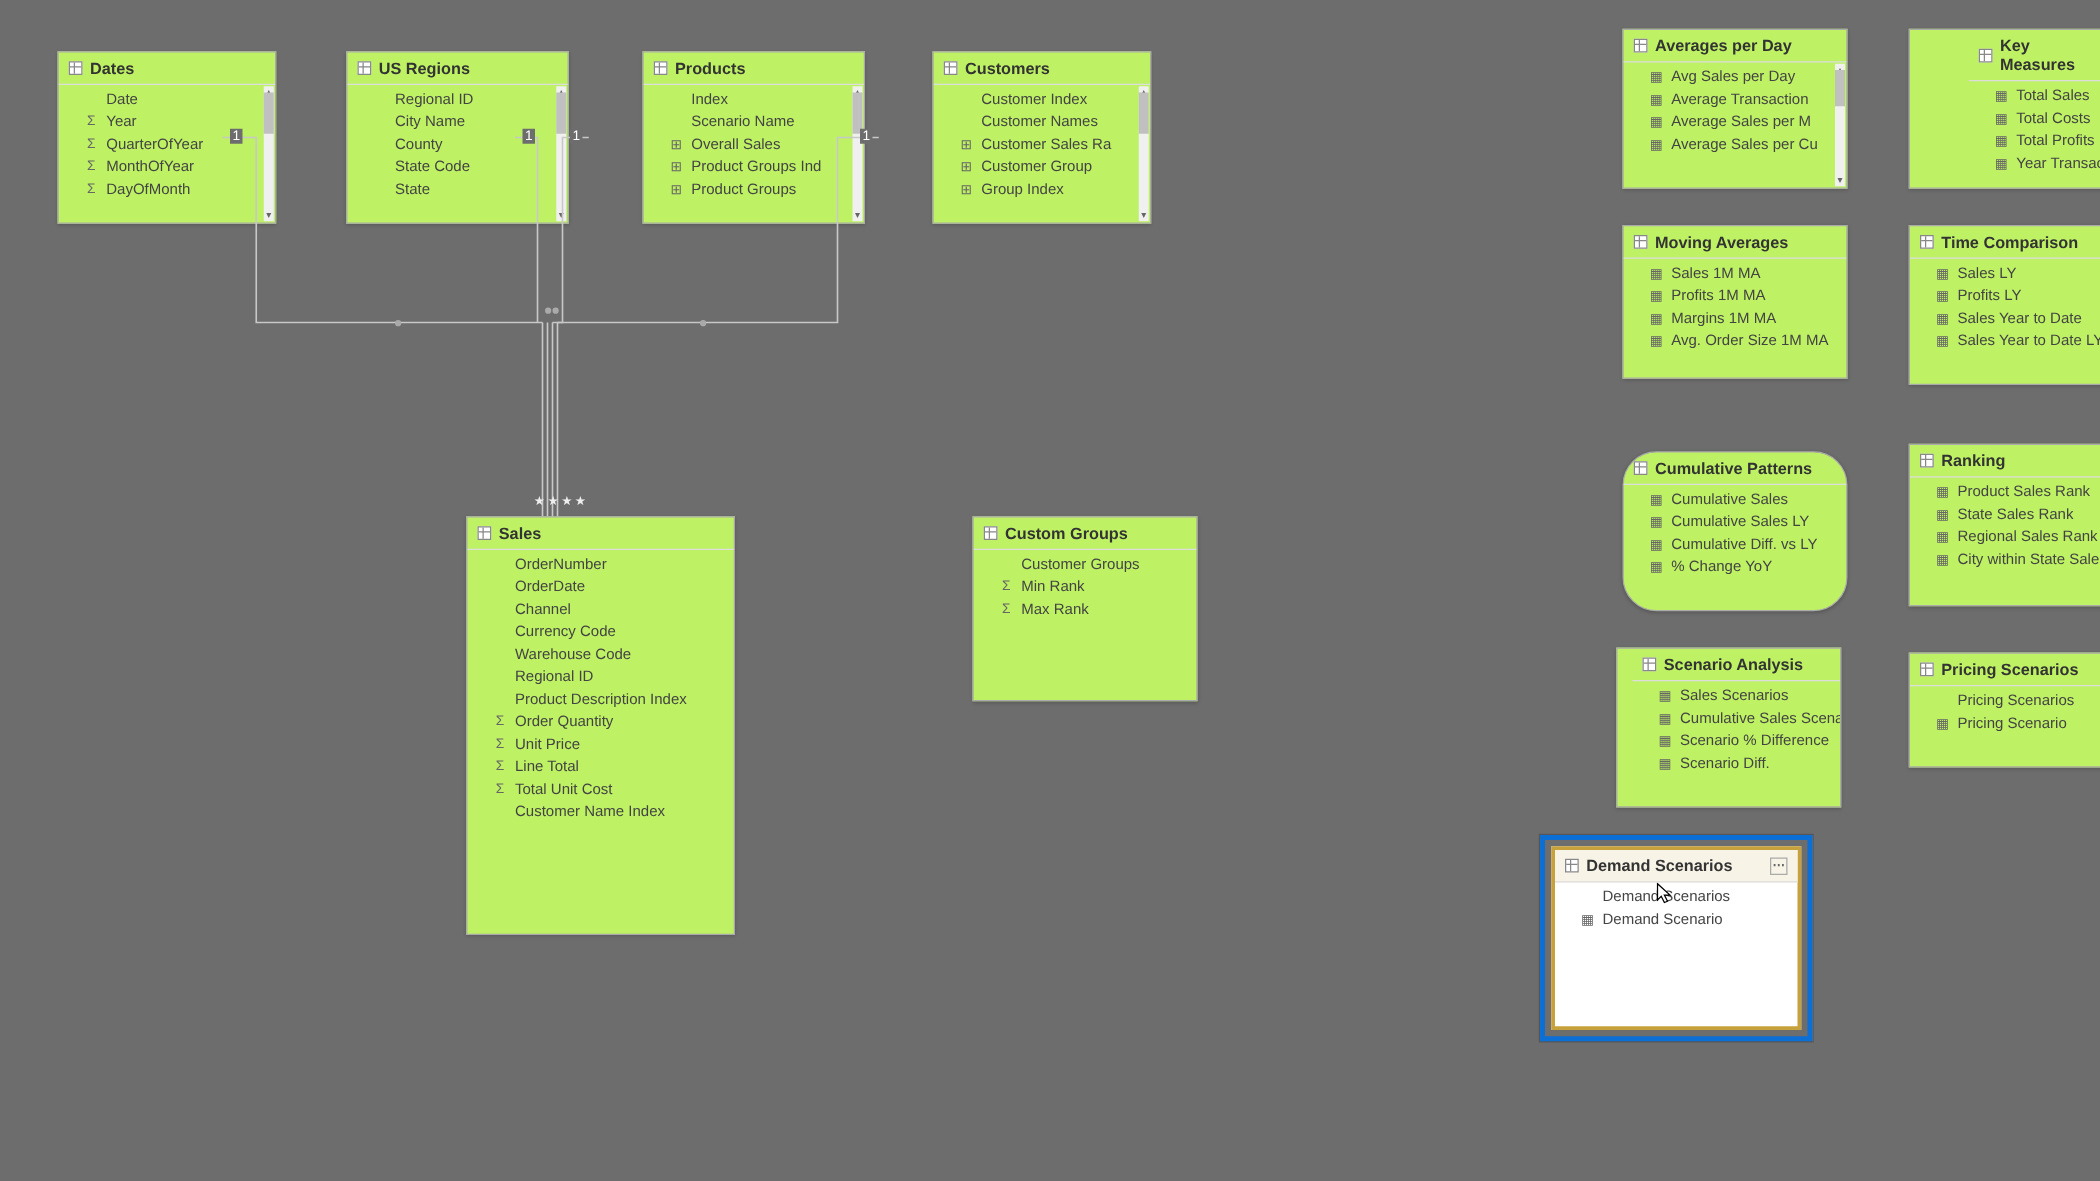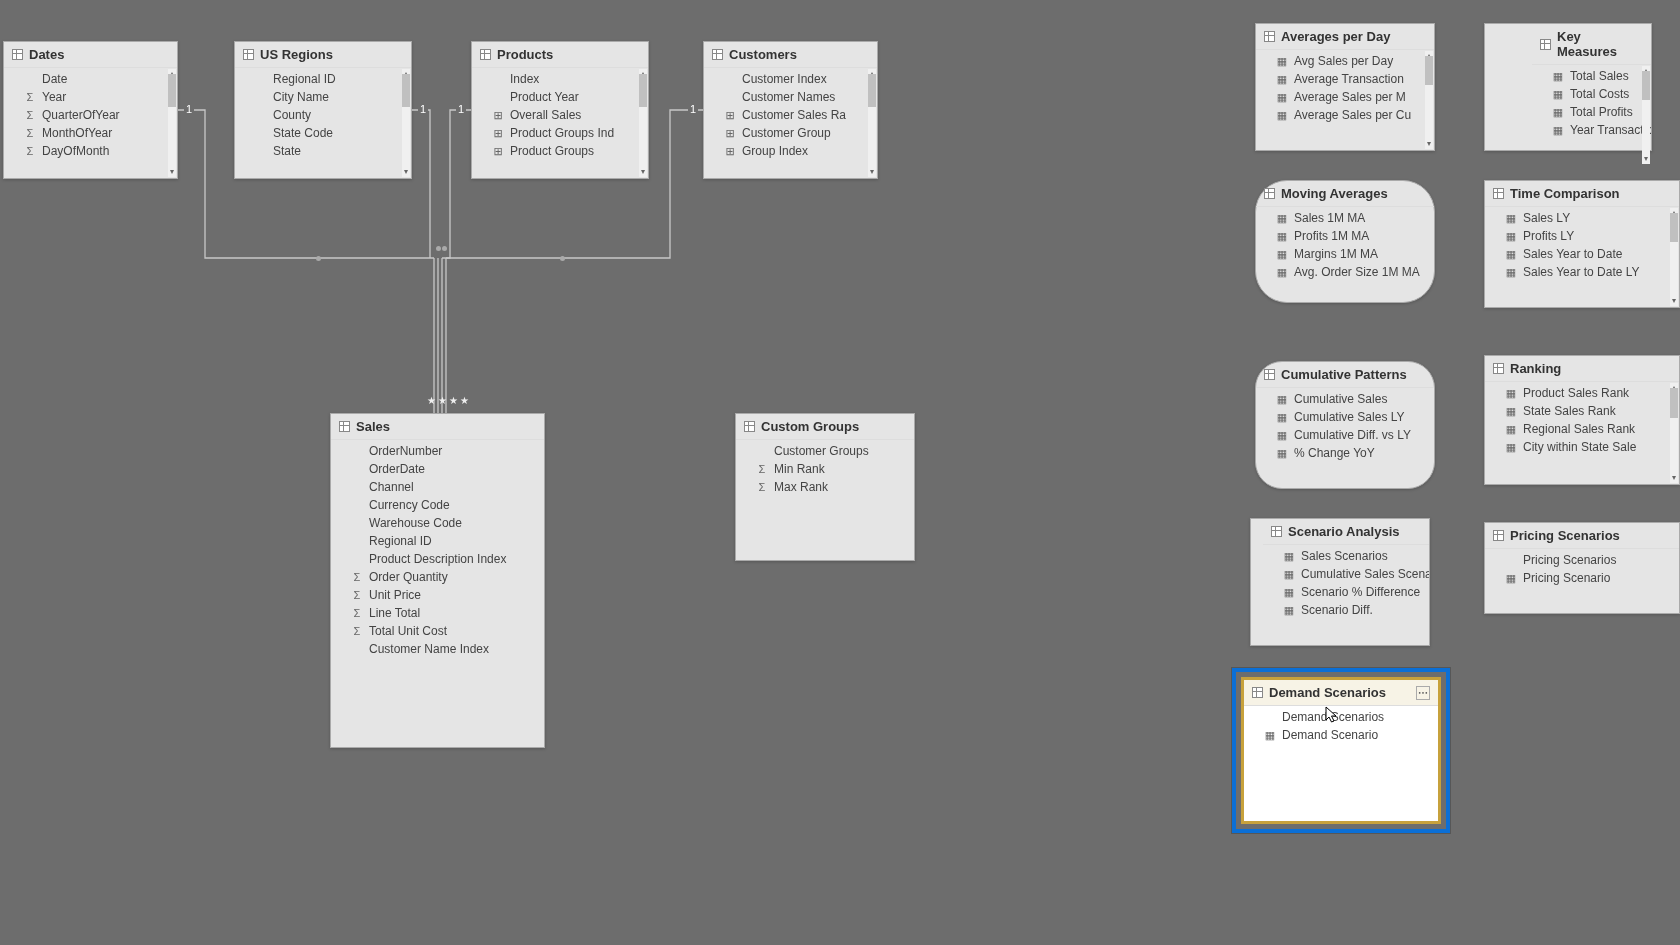--- a/index.html
+++ b/index.html
@@ -8,23 +8,24 @@
     font-family: "Segoe UI", Arial, sans-serif;
     font-size: 12px;
     color: #333;
     width: 1680px;
     height: 945px;
     position: relative;
     overflow: hidden;
   }
   .table-box {
     position: absolute;
-    background: #e5e5e5;
+    background: #bef264;
     border: 1px solid #aaa;
     box-shadow: 0 1px 3px rgba(0,0,0,0.2);
+    margin-left: 43px;
   }
   .table-header {
     display: flex;
     align-items: center;
     padding: 5px 8px;
     font-weight: 600;
     font-size: 13px;
     border-bottom: 1px solid #ddd;
     color: #333;
   }
@@ -230,21 +231,21 @@
     <span class="table-icon"></span>
     <span>Products</span>
   </div>
   <div class="table-body" style="height:110px;">
     <div class="field-row">
         <span class="field-icon"></span>
         <span>Index</span>
       </div>
     <div class="field-row">
         <span class="field-icon"></span>
-        <span>Product Year</span>
+        <span>Scenario Name</span>
       </div>
     <div class="field-row">
         <span class="field-icon">⊞</span>
         <span>Overall Sales</span>
       </div>
     <div class="field-row">
         <span class="field-icon">⊞</span>
         <span>Product Groups Ind</span>
       </div>
     <div class="field-row">
@@ -424,21 +425,21 @@
         <span>Year Transactions</span>
       </div>
     <div class="scrollbar">
         <div class="scrollbar-arrow up">▴</div>
         <div class="scrollbar-thumb"></div>
         <div class="scrollbar-arrow down">▾</div>
       </div>
   </div>
 </div>
 
-<div class="table-box" style="left:1255px; top:180px; width:180px; height:123px;border-radius:32px;">
+<div class="table-box" style="left:1255px; top:180px; width:180px; height:123px;">
   <div class="table-header">
       <span class="table-icon"></span>
       <span>Moving Averages</span>
     </div>
   <div class="table-body">
     <div class="field-row">
         <span class="field-icon">▦</span>
         <span>Sales 1M MA</span>
       </div>
     <div class="field-row">

